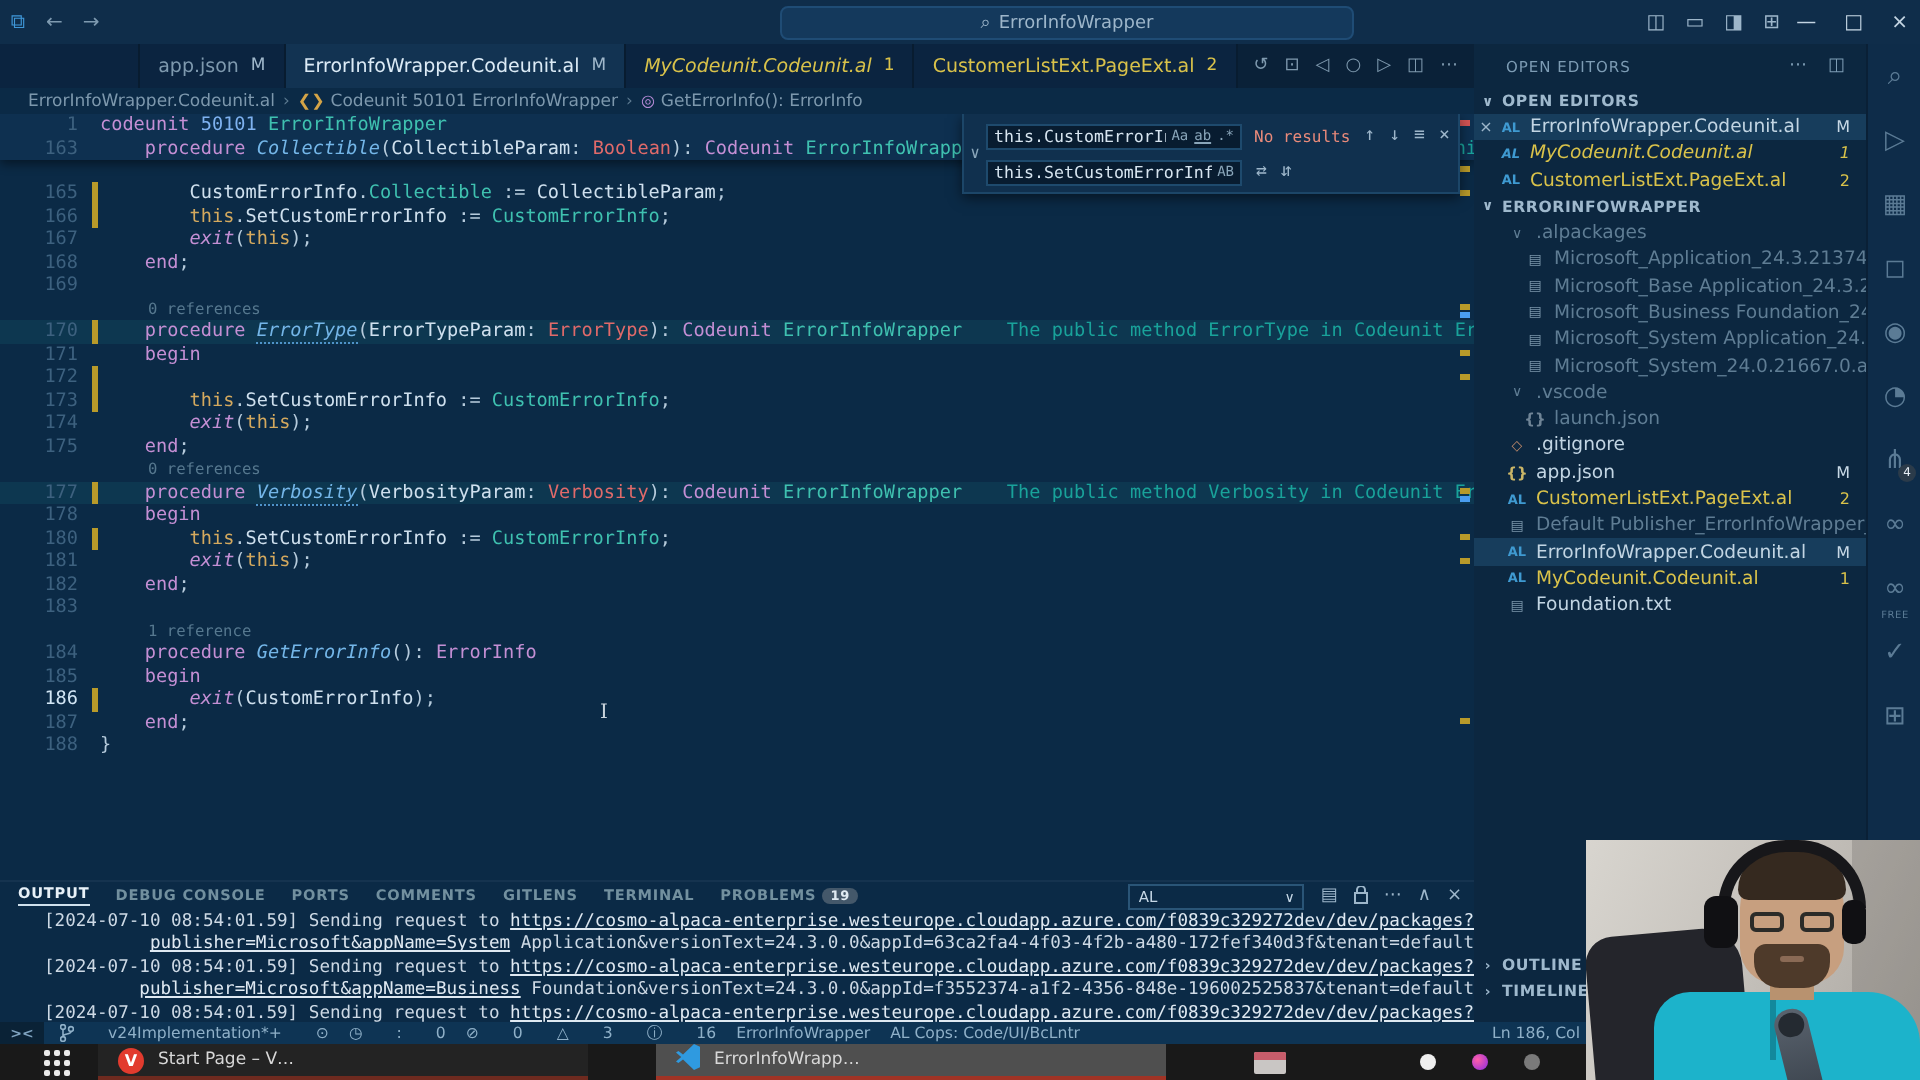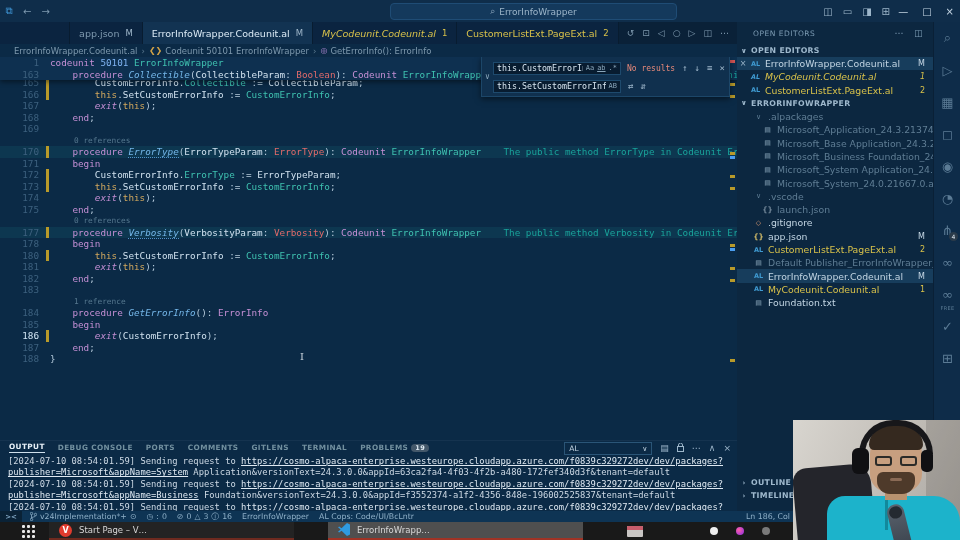--- a/index.html
+++ b/index.html
@@ -43,21 +43,21 @@
   #editor{left:0;top:57px;width:737px;height:383px;background:#0b2a46;overflow:hidden;}
   .code-row{position:relative;height:11.5px;line-height:11.5px;font-family:"DejaVu Sans Mono",monospace;
             font-size:9.3px;white-space:pre;display:flex;}
   .gut{width:50px;flex:none;text-align:right;padding-right:11px;box-sizing:border-box;color:#3d617f;}
   .code-row.cur .gut{color:#d2e6f5;}
   .modbar{position:absolute;left:46px;top:0;width:3px;height:11.5px;background:#b89a2a;}
   .code-row.hl{background:rgba(30,160,160,0.12);}
   .lens-row{height:11.5px;line-height:12.5px;padding-left:74px;font-family:"DejaVu Sans Mono",monospace;
             font-size:7.8px;color:#56788f;}
   #sticky{position:absolute;left:0;top:0;width:737px;background:#0e3050;box-shadow:0 2px 5px rgba(0,0,0,.45);z-index:3;}
-  #code-lines{position:absolute;left:0;top:18px;padding-top:2px;width:737px;z-index:1;}
+  #code-lines{position:absolute;left:0;top:32px;padding-top:2px;width:737px;z-index:1;}
   .tok-kw{color:#c48fd4;} .tok-kwi{color:#c48fd4;font-style:italic;}
   .tok-typ{color:#e06a6a;} .tok-typ2{color:#c48fd4;}
   .tok-cls{color:#3fc1b0;} .tok-prop{color:#3fc1b0;}
   .tok-id{color:#cfe0ee;} .tok-this{color:#d4a95e;}
   .tok-num{color:#7fb2f0;} .tok-pun{color:#b6cbdc;} .tok-ws{}
   .tok-fn{color:#74b6e8;font-style:italic;}
   .tok-fnu{color:#74b6e8;font-style:italic;border-bottom:1px dotted #4f93c9;}
   .tok-hint{color:#19a29a;}
   #ruler{position:absolute;left:729px;top:0;width:8px;height:383px;z-index:4;}
   .mark{position:absolute;left:1px;width:5px;height:3px;}
@@ -69,36 +69,36 @@
   .find-col{flex:1;padding-top:3px;}
   .find-line{display:flex;align-items:center;height:16px;margin-bottom:2px;}
   .find-input{width:128px;height:13px;background:#081c30;border:1px solid #1e4a6d;color:#d7e5f0;
               font-size:8.3px;display:flex;align-items:center;padding:0 3px;box-sizing:border-box;white-space:nowrap;overflow:hidden;}
   .find-input .val{flex:1;overflow:hidden;font-family:"DejaVu Sans Mono",monospace;}
   .tgl{font-size:7px;color:#8aa6ba;margin-left:3px;flex:none;}
   .no-results{color:#e98a7a;font-size:8px;margin-left:6px;white-space:nowrap;}
   .find-btn{color:#9db6ca;font-size:9px;margin-left:7px;}
 
   
-  #panel{left:0;top:440px;width:737px;height:71px;background:#0b2a46;border-top:1px solid #15334f;}
+  #panel{left:0;top:440px;width:737px;height:71px;background:#0b2a46;border-top:1px solid #15334f;text-align:right;}
   #panel-tabs{height:13px;display:flex;align-items:center;padding-left:9px;font-size:7.3px;letter-spacing:.4px;color:#72909f;font-weight:bold;}
   .ptab{margin-right:13px;padding-bottom:1px;white-space:nowrap;}
   .ptab.active{color:#e8f1f8;border-bottom:1px solid #cfe0ec;}
   .pbadge{display:inline-block;background:#44586a;color:#dfeaf2;border-radius:6px;padding:0 4px;margin-left:3px;font-size:6.5px;}
   #panel-right{position:absolute;right:6px;top:1px;display:flex;align-items:center;gap:8px;color:#9db6ca;font-size:9px;}
   #panel-select{width:78px;height:11px;border:1px solid #2a5577;font-size:7.5px;display:flex;align-items:center;
                 padding:0 4px;justify-content:space-between;color:#c7d8e6;}
   #output{padding:2px 0 0 8px;font-family:"DejaVu Sans Mono",monospace;font-size:8.8px;line-height:11.4px;
           color:#cdd9e5;white-space:nowrap;overflow:hidden;height:56px;}
   #output .lnk{text-decoration:underline;color:#dfe9f2;}
 
   
   #statusbar{left:0;top:511px;width:960px;height:11px;background:#0e3454;display:flex;align-items:center;
              font-size:7.8px;color:#8fb0c8;white-space:nowrap;}
-  .sb-seg{margin-right:10px;display:flex;align-items:center;gap:3px;flex:none;}
+  .sb-seg{margin-right:10px;display:flex;align-items:center;gap:17px;flex:none;}
   #sb-remote{width:22px;height:11px;background:#0a2236;color:#7fa3c0;display:flex;align-items:center;justify-content:center;
              font-size:7px;margin-right:8px;font-weight:bold;}
   #sb-right{position:absolute;right:170px;top:0;height:11px;display:flex;align-items:center;}
 
   
   #taskbar{left:0;top:522px;width:960px;height:18px;background:#191919;display:flex;align-items:center;}
   #launcher{width:13px;height:13px;margin:0 14px 0 22px;display:grid;grid-template-columns:repeat(3,1fr);gap:2px;}
   #launcher i{background:#e8e8e8;border-radius:1px;}
   .task-btn{height:18px;display:flex;align-items:center;padding:0 10px;margin-right:34px;font-size:8.5px;color:#d8d8d8;
             box-sizing:border-box;}
@@ -247,21 +247,21 @@
   <div id="editor" class="abs">
     <div id="code-lines">
         <div class="code-row"><span class="gut">165</span><span class="modbar"></span><span><span class="tok-ws">        </span><span class="tok-id">CustomErrorInfo</span><span class="tok-pun">.</span><span class="tok-prop">Collectible</span><span class="tok-pun"> := </span><span class="tok-id">CollectibleParam</span><span class="tok-pun">;</span></span></div>
         <div class="code-row"><span class="gut">166</span><span class="modbar"></span><span><span class="tok-ws">        </span><span class="tok-this">this</span><span class="tok-pun">.</span><span class="tok-id">SetCustomErrorInfo</span><span class="tok-pun"> := </span><span class="tok-cls">CustomErrorInfo</span><span class="tok-pun">;</span></span></div>
         <div class="code-row"><span class="gut">167</span><span><span class="tok-ws">        </span><span class="tok-kwi">exit</span><span class="tok-pun">(</span><span class="tok-this">this</span><span class="tok-pun">);</span></span></div>
         <div class="code-row"><span class="gut">168</span><span><span class="tok-ws">    </span><span class="tok-kw">end</span><span class="tok-pun">;</span></span></div>
         <div class="code-row"><span class="gut">169</span><span></span></div>
         <div class="lens-row">0 references</div>
         <div class="code-row hl"><span class="gut">170</span><span class="modbar"></span><span><span class="tok-ws">    </span><span class="tok-kw">procedure </span><span class="tok-fnu">ErrorType</span><span class="tok-pun">(</span><span class="tok-id">ErrorTypeParam</span><span class="tok-pun">: </span><span class="tok-typ">ErrorType</span><span class="tok-pun">): </span><span class="tok-kw">Codeunit </span><span class="tok-cls">ErrorInfoWrapper</span><span class="tok-hint">    The public method ErrorType in Codeunit ErrorInfoWrapper</span></span></div>
         <div class="code-row"><span class="gut">171</span><span><span class="tok-ws">    </span><span class="tok-kw">begin</span></span></div>
-        <div class="code-row"><span class="gut">172</span><span class="modbar"></span><span><span class="tok-ws">        </span><span class="tok-id">CustomErrorInfo</span><span class="tok-pun">.</span><span class="tok-prop">ErrorType</span><span class="tok-pun"> := </span><span class="tok-id">ErrorTypeParam</span><span class="tok-pun">;</span></span></div>
+        <div class="code-row"><span class="gut">172</span><span class="modbar"></span></div>
         <div class="code-row"><span class="gut">173</span><span class="modbar"></span><span><span class="tok-ws">        </span><span class="tok-this">this</span><span class="tok-pun">.</span><span class="tok-id">SetCustomErrorInfo</span><span class="tok-pun"> := </span><span class="tok-cls">CustomErrorInfo</span><span class="tok-pun">;</span></span></div>
         <div class="code-row"><span class="gut">174</span><span><span class="tok-ws">        </span><span class="tok-kwi">exit</span><span class="tok-pun">(</span><span class="tok-this">this</span><span class="tok-pun">);</span></span></div>
         <div class="code-row"><span class="gut">175</span><span><span class="tok-ws">    </span><span class="tok-kw">end</span><span class="tok-pun">;</span></span></div>
         <div class="lens-row">0 references</div>
         <div class="code-row hl"><span class="gut">177</span><span class="modbar"></span><span><span class="tok-ws">    </span><span class="tok-kw">procedure </span><span class="tok-fnu">Verbosity</span><span class="tok-pun">(</span><span class="tok-id">VerbosityParam</span><span class="tok-pun">: </span><span class="tok-typ">Verbosity</span><span class="tok-pun">): </span><span class="tok-kw">Codeunit </span><span class="tok-cls">ErrorInfoWrapper</span><span class="tok-hint">    The public method Verbosity in Codeunit ErrorInfoWrapper</span></span></div>
         <div class="code-row"><span class="gut">178</span><span><span class="tok-ws">    </span><span class="tok-kw">begin</span></span></div>
         <div class="code-row"><span class="gut">180</span><span class="modbar"></span><span><span class="tok-ws">        </span><span class="tok-this">this</span><span class="tok-pun">.</span><span class="tok-id">SetCustomErrorInfo</span><span class="tok-pun"> := </span><span class="tok-cls">CustomErrorInfo</span><span class="tok-pun">;</span></span></div>
         <div class="code-row"><span class="gut">181</span><span><span class="tok-ws">        </span><span class="tok-kwi">exit</span><span class="tok-pun">(</span><span class="tok-this">this</span><span class="tok-pun">);</span></span></div>
         <div class="code-row"><span class="gut">182</span><span><span class="tok-ws">    </span><span class="tok-kw">end</span><span class="tok-pun">;</span></span></div>
         <div class="code-row"><span class="gut">183</span><span></span></div>

